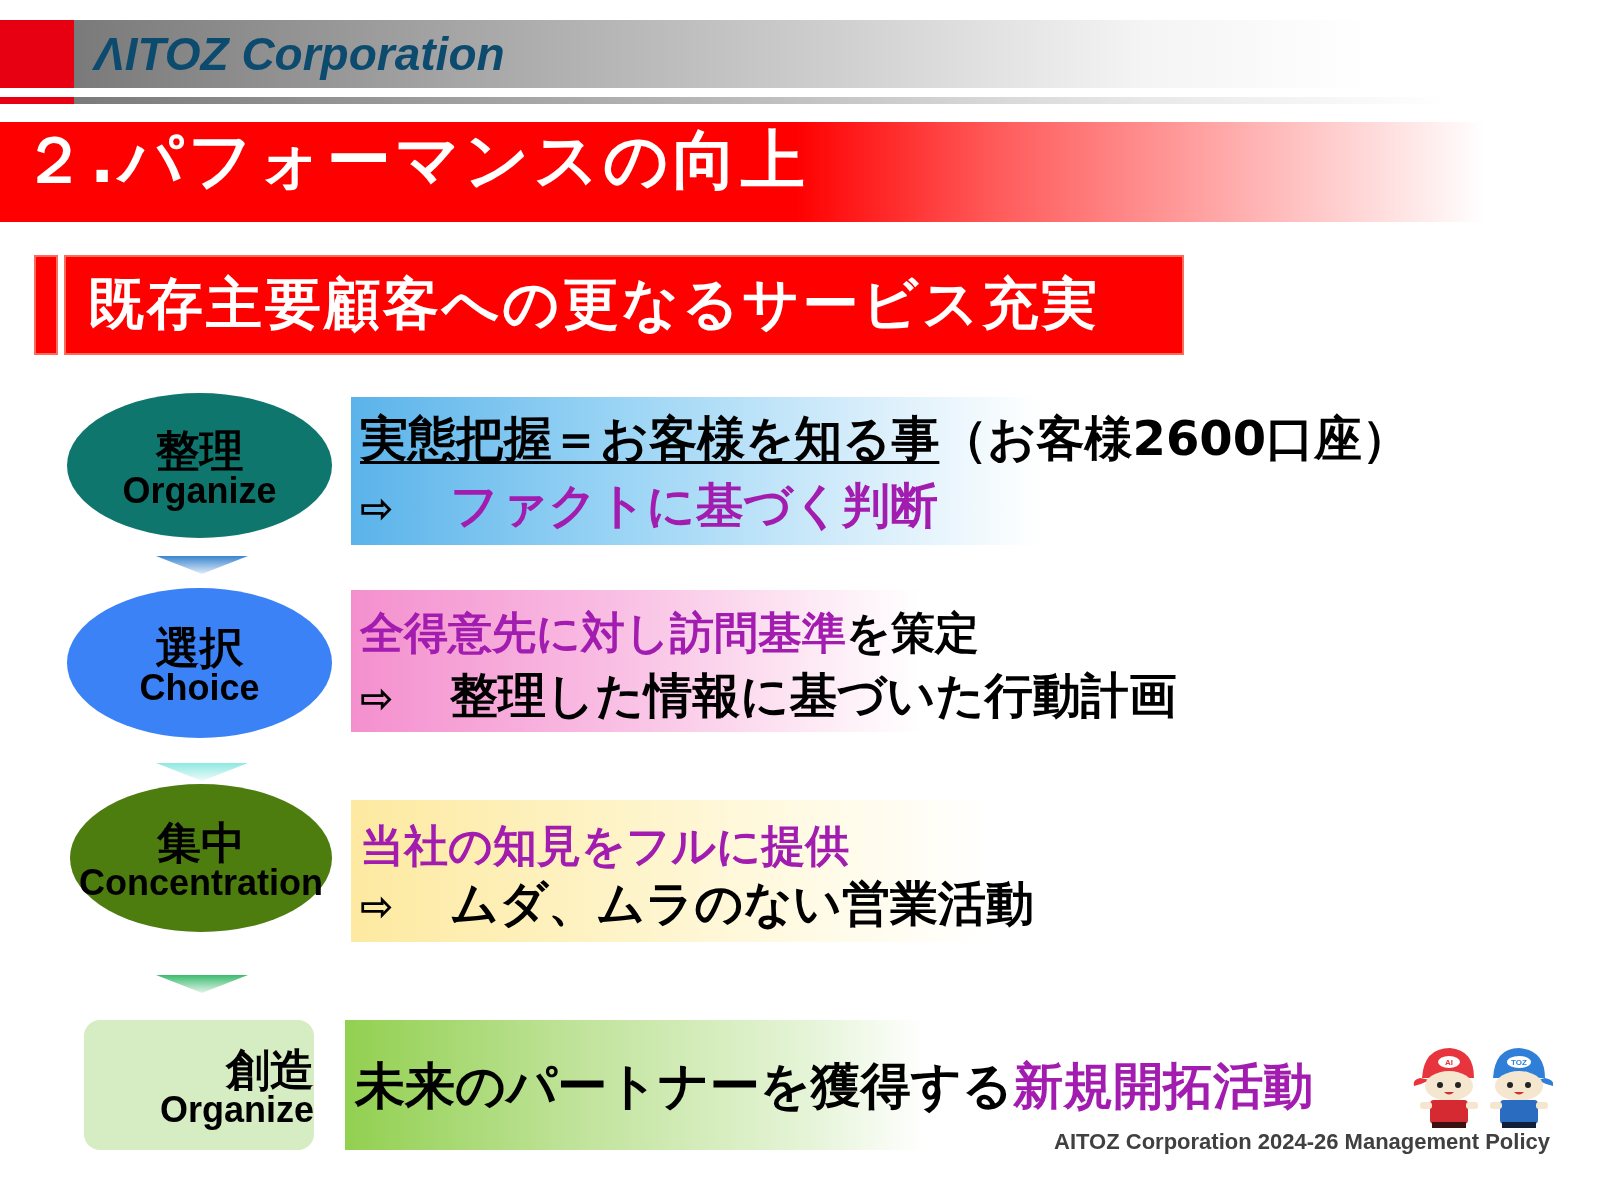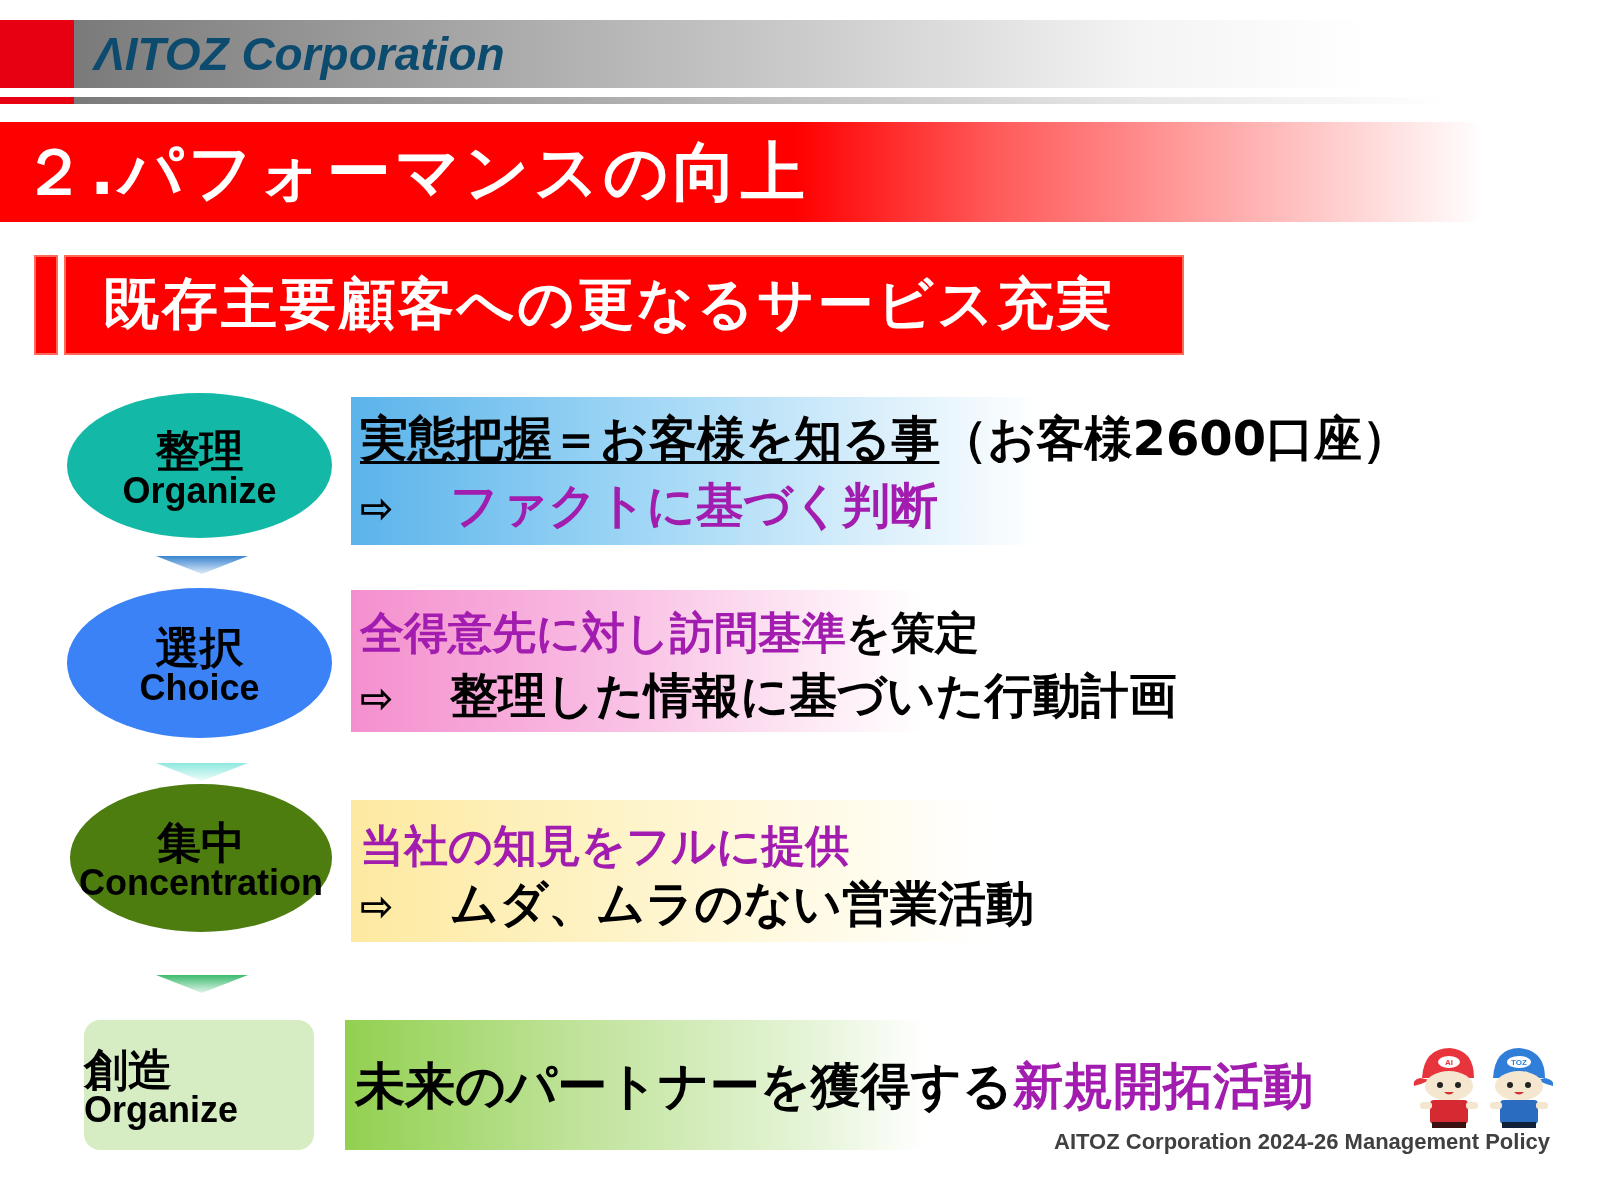--- a/index.html
+++ b/index.html
@@ -17,36 +17,36 @@
   .hdr-gray2 { left: 74px; top: 97px; width: 1526px; height: 7px;
     background: linear-gradient(to right, #7a7a7a 0%, #b5b5b5 40%, #e8e8e8 70%, #ffffff 90%); }
   .logo {
     left: 94px; top: 26px; color: #0c4a6e; font-family: "Liberation Sans", sans-serif;
     font-weight: bold; font-style: italic; font-size: 46px; letter-spacing: 0px; line-height: 56px;
   }
 
   
   .title-bar { left: 0; top: 122px; width: 1530px; height: 100px;
     background: linear-gradient(to right, #ff0000 0%, #ff0000 52%, #ff5a5a 65%, #ffb3b3 82%, #ffffff 97%); }
-  .title-text { left: 22px; top: 132px; color: #ffffff; font-weight: bold; font-size: 64px; line-height: 80px; letter-spacing: 4px; }
+  .title-text { left: 22px; top: 120px; color: #ffffff; font-weight: bold; font-size: 64px; line-height: 80px; letter-spacing: 4px; }
 
   
   .sub-stripe { left: 34px; top: 255px; width: 20px; height: 96px; background: #ff0000; border: 2px solid #ff6a5a; }
   .sub-box { left: 64px; top: 255px; width: 1116px; height: 96px; background: #ff0000; border: 2px solid #ff6a5a; }
-  .sub-text { left: 88px; top: 262px; color: #ffffff; font-weight: bold; font-size: 56px; line-height: 84px; letter-spacing: 3px; margin-left: 15px; }
+  .sub-text { left: 88px; top: 262px; color: #ffffff; font-weight: bold; font-size: 56px; line-height: 84px; letter-spacing: 3px; }
 
   
   .ellipse { border-radius: 50%; display: flex; flex-direction: column; align-items: center; justify-content: center; color: #000; }
   .step-jp { font-weight: bold; font-size: 44px; line-height: 50px; }
   .step-en { font-family: "Liberation Sans", sans-serif; font-weight: bold; font-size: 36px; line-height: 30px; }
-  .e1 { left: 67px; top: 393px; width: 265px; height: 145px; background: #14b8a6; }
+  .e1 { left: 67px; top: 393px; width: 265px; height: 145px; background: #0f766e; }
   .e2 { left: 67px; top: 588px; width: 265px; height: 150px; background: #3b82f6; }
   .e3 { left: 70px; top: 784px; width: 262px; height: 148px; background: #4d7c0f; }
   .box4 { left: 84px; top: 1020px; width: 230px; height: 130px; background: #d6ecc2; border-radius: 16px;
-    display: flex; flex-direction: column; align-items: flex-start; justify-content: center; color: #000; }
+    display: flex; flex-direction: column; align-items: flex-end; justify-content: center; color: #000; }
 
   
   .chev { width: 0; height: 0; border-left: 46px solid transparent; border-right: 46px solid transparent; }
   .chev-wrap { width: 92px; height: 18px; overflow: hidden; }
   .c1 { left: 156px; top: 556px; }
   .c1 .chev { border-top: 18px solid #3a85d0; }
   .c2 { left: 156px; top: 763px; }
   .c2 .chev { border-top: 18px solid #8fe8e0; }
   .c3 { left: 156px; top: 975px; }
   .c3 .chev { border-top: 18px solid #3cbb6e; }

